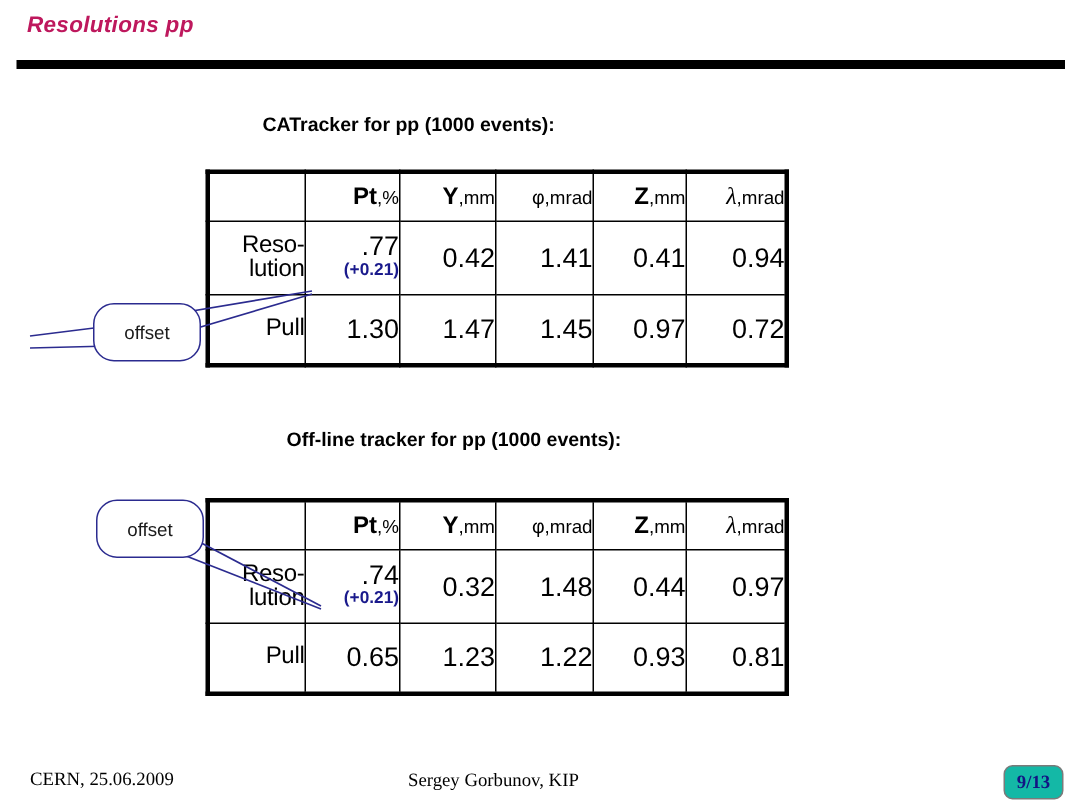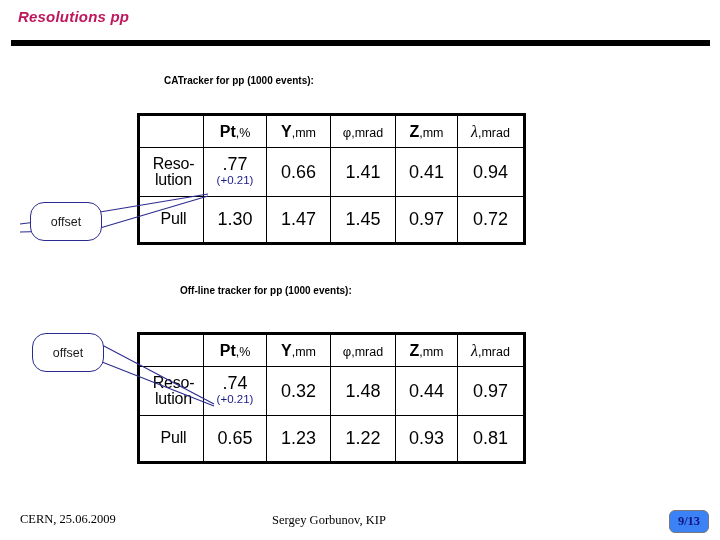--- a/index.html
+++ b/index.html
@@ -34,44 +34,45 @@
     top: 40px;
     width: 699px;
     height: 6px;
     background: #000000;
   }
 
   
   .caption {
     position: absolute;
     font-family: "Liberation Sans", sans-serif;
-    font-size: 10px;
+    font-size: 13px;
     font-weight: bold;
     color: #000000;
     white-space: nowrap;
+    margin-left: 11px;
   }
   .caption-1 { left: 164px; top: 75px; }
   .caption-2 { left: 180px; top: 285px; }
 
   
   .res-table {
     position: absolute;
     border-collapse: collapse;
     table-layout: fixed;
     background: #ffffff;
     border: 3px solid #000000;
   }
   #table-catracker { left: 137px; top: 113px; }
   #table-offline   { left: 137px; top: 332px; }
 
   .res-table td, .res-table th {
     border: 1.5px solid #000000;
     padding: 0;
     margin: 0;
-    text-align: center;
+    text-align: right;
     vertical-align: middle;
     color: #000000;
     font-weight: normal;
   }
 
   .col-label { width: 65px; }
   .col-pt    { width: 63px; }
   .col-y     { width: 64px; }
   .col-phi   { width: 65px; }
   .col-z     { width: 62px; }
@@ -120,39 +121,40 @@
     line-height: 1.0;
   }
   .pt-main {
     display: block;
     font-size: 18px;
     margin-top: -2px;
   }
   .pt-offset {
     display: block;
     font-size: 11.5px;
-    font-weight: normal;
+    font-weight: bold;
     color: #1a1a8c;
     margin-top: 2px;
   }
 
   
   .callout {
     position: absolute;
     border: 1.2px solid #2b2b8f;
     border-radius: 14px;
     background: #ffffff;
     color: #1a1a1a;
     font-size: 12.5px;
     font-family: "Liberation Sans", sans-serif;
     display: flex;
     align-items: center;
     justify-content: center;
     box-sizing: border-box;
     z-index: 5;
+    margin-left: 32px;
   }
   #callout-offset-1 { left: 30px; top: 202px; width: 72px; height: 39px; }
   #callout-offset-2 { left: 32px; top: 333px; width: 72px; height: 39px; }
 
   .callout-lines {
     position: absolute;
     left: 0;
     top: 0;
     width: 720px;
     height: 540px;
@@ -172,21 +174,21 @@
   #footer-author { left: 272px; top: 513px; }
 
   #page-number-box {
     position: absolute;
     left: 669px;
     top: 510px;
     width: 38px;
     height: 21px;
     border: 1px solid #7a7a7a;
     border-radius: 6px;
-    background: #3b82f6;
+    background: #14b8a6;
     display: flex;
     align-items: center;
     justify-content: center;
   }
   #page-number-box span {
     font-family: "Liberation Serif", serif;
     font-size: 12.5px;
     font-weight: bold;
     color: #131384;
   }
@@ -229,21 +231,21 @@
     </tr>
     <tr class="res-row">
       <td class="row-label">
         <span>Reso-</span><br>
         <span>lution</span>
       </td>
       <td class="pt-cell">
         <span class="pt-main">.77</span>
         <span class="pt-offset">(+0.21)</span>
       </td>
-      <td class="cell-num">0.66</td>
+      <td class="cell-num">0.42</td>
       <td class="cell-num">1.41</td>
       <td class="cell-num">0.41</td>
       <td class="cell-num">0.94</td>
     </tr>
     <tr class="pull-row">
       <td class="row-label">Pull</td>
       <td class="cell-num">1.30</td>
       <td class="cell-num">1.47</td>
       <td class="cell-num">1.45</td>
       <td class="cell-num">0.97</td>

